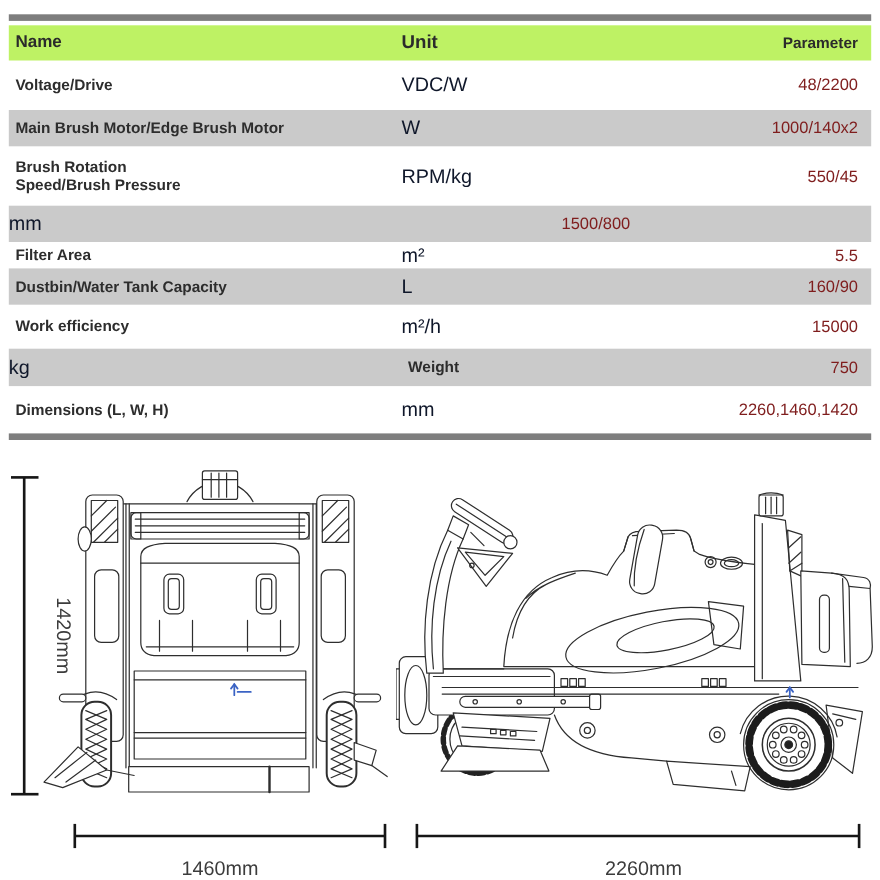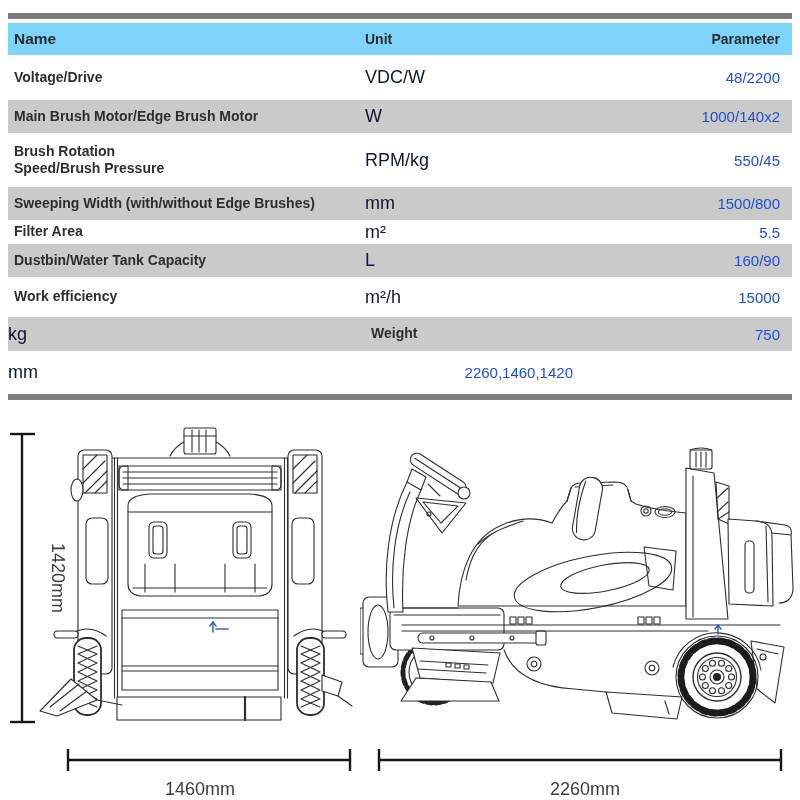--- a/index.html
+++ b/index.html
@@ -9,31 +9,31 @@
   }
   
   .spec-table{position:absolute;left:8px;top:13px;width:784px;}
   .bar{height:6px;background:#7e7e7e;}
   .bar.top{margin-bottom:4px;}
   .trow{
     display:grid;grid-template-columns:357px 220px 1fr;
     align-items:center;
   }
   .trow.gray{background:#cacaca;}
-  .trow.header{background:#7dd3fc;height:32px;}
+  .trow.header{background:#bef264;height:32px;}
   .c{min-width:0;}
   .c.name{
     padding-left:6px;font-weight:bold;font-size:14px;color:#2d2d2d;
     line-height:1.25;white-space:pre-line;
   }
   .c.unit{font-size:18px;color:#0f172a;}
-  .c.param{font-size:15px;color:#1d4ed8;text-align:right;padding-right:12px;}
+  .c.param{font-size:15px;color:#7f1d1d;text-align:right;padding-right:12px;}
   .trow.header .c{font-weight:bold;color:#2b2b2b;}
   .trow.header .c.name{font-size:15.5px;}
-  .trow.header .c.unit{font-size:14px;color:#2b2b2b;}
+  .trow.header .c.unit{font-size:17px;color:#2b2b2b;}
   .trow.header .c.param{font-size:14px;color:#2b2b2b;}
   
   .drawings{position:absolute;left:0;top:420px;width:800px;height:380px;}
   .drawings svg{position:absolute;top:0;}
   svg text{font-family:"Liberation Sans", sans-serif;}
   .dimtext{font-size:18px;fill:#3c3c3c;}
 </style>
 </head>
 <body>
 
@@ -59,21 +59,20 @@
   </div>
 
   <div class="trow" style="height:54px">
     <div class="c name">Brush Rotation
 Speed/Brush Pressure</div>
     <div class="c unit">RPM/kg</div>
     <div class="c param">550/45</div>
   </div>
 
   <div class="trow gray" style="height:33px">
-    <div class="c name">Sweeping Width (with/without Edge Brushes)</div>
     <div class="c unit">mm</div>
     <div class="c param">1500/800</div>
   </div>
 
   <div class="trow" style="height:24px">
     <div class="c name">Filter Area</div>
     <div class="c unit">m²</div>
     <div class="c param">5.5</div>
   </div>
 
@@ -89,20 +88,21 @@
     <div class="c param">15000</div>
   </div>
 
   <div class="trow gray" style="height:34px">
     <div class="c unit">kg</div>
     <div class="c name">Weight</div>
     <div class="c param">750</div>
   </div>
 
   <div class="trow" style="height:43px">
+    <div class="c name">Dimensions (L, W, H)</div>
     <div class="c unit">mm</div>
     <div class="c param">2260,1460,1420</div>
   </div>
 
   <div class="bar"></div>
 </div>
 
 <div class="drawings">
 
   <svg style="left:0" width="370" height="380" viewBox="0 0 370 380">

